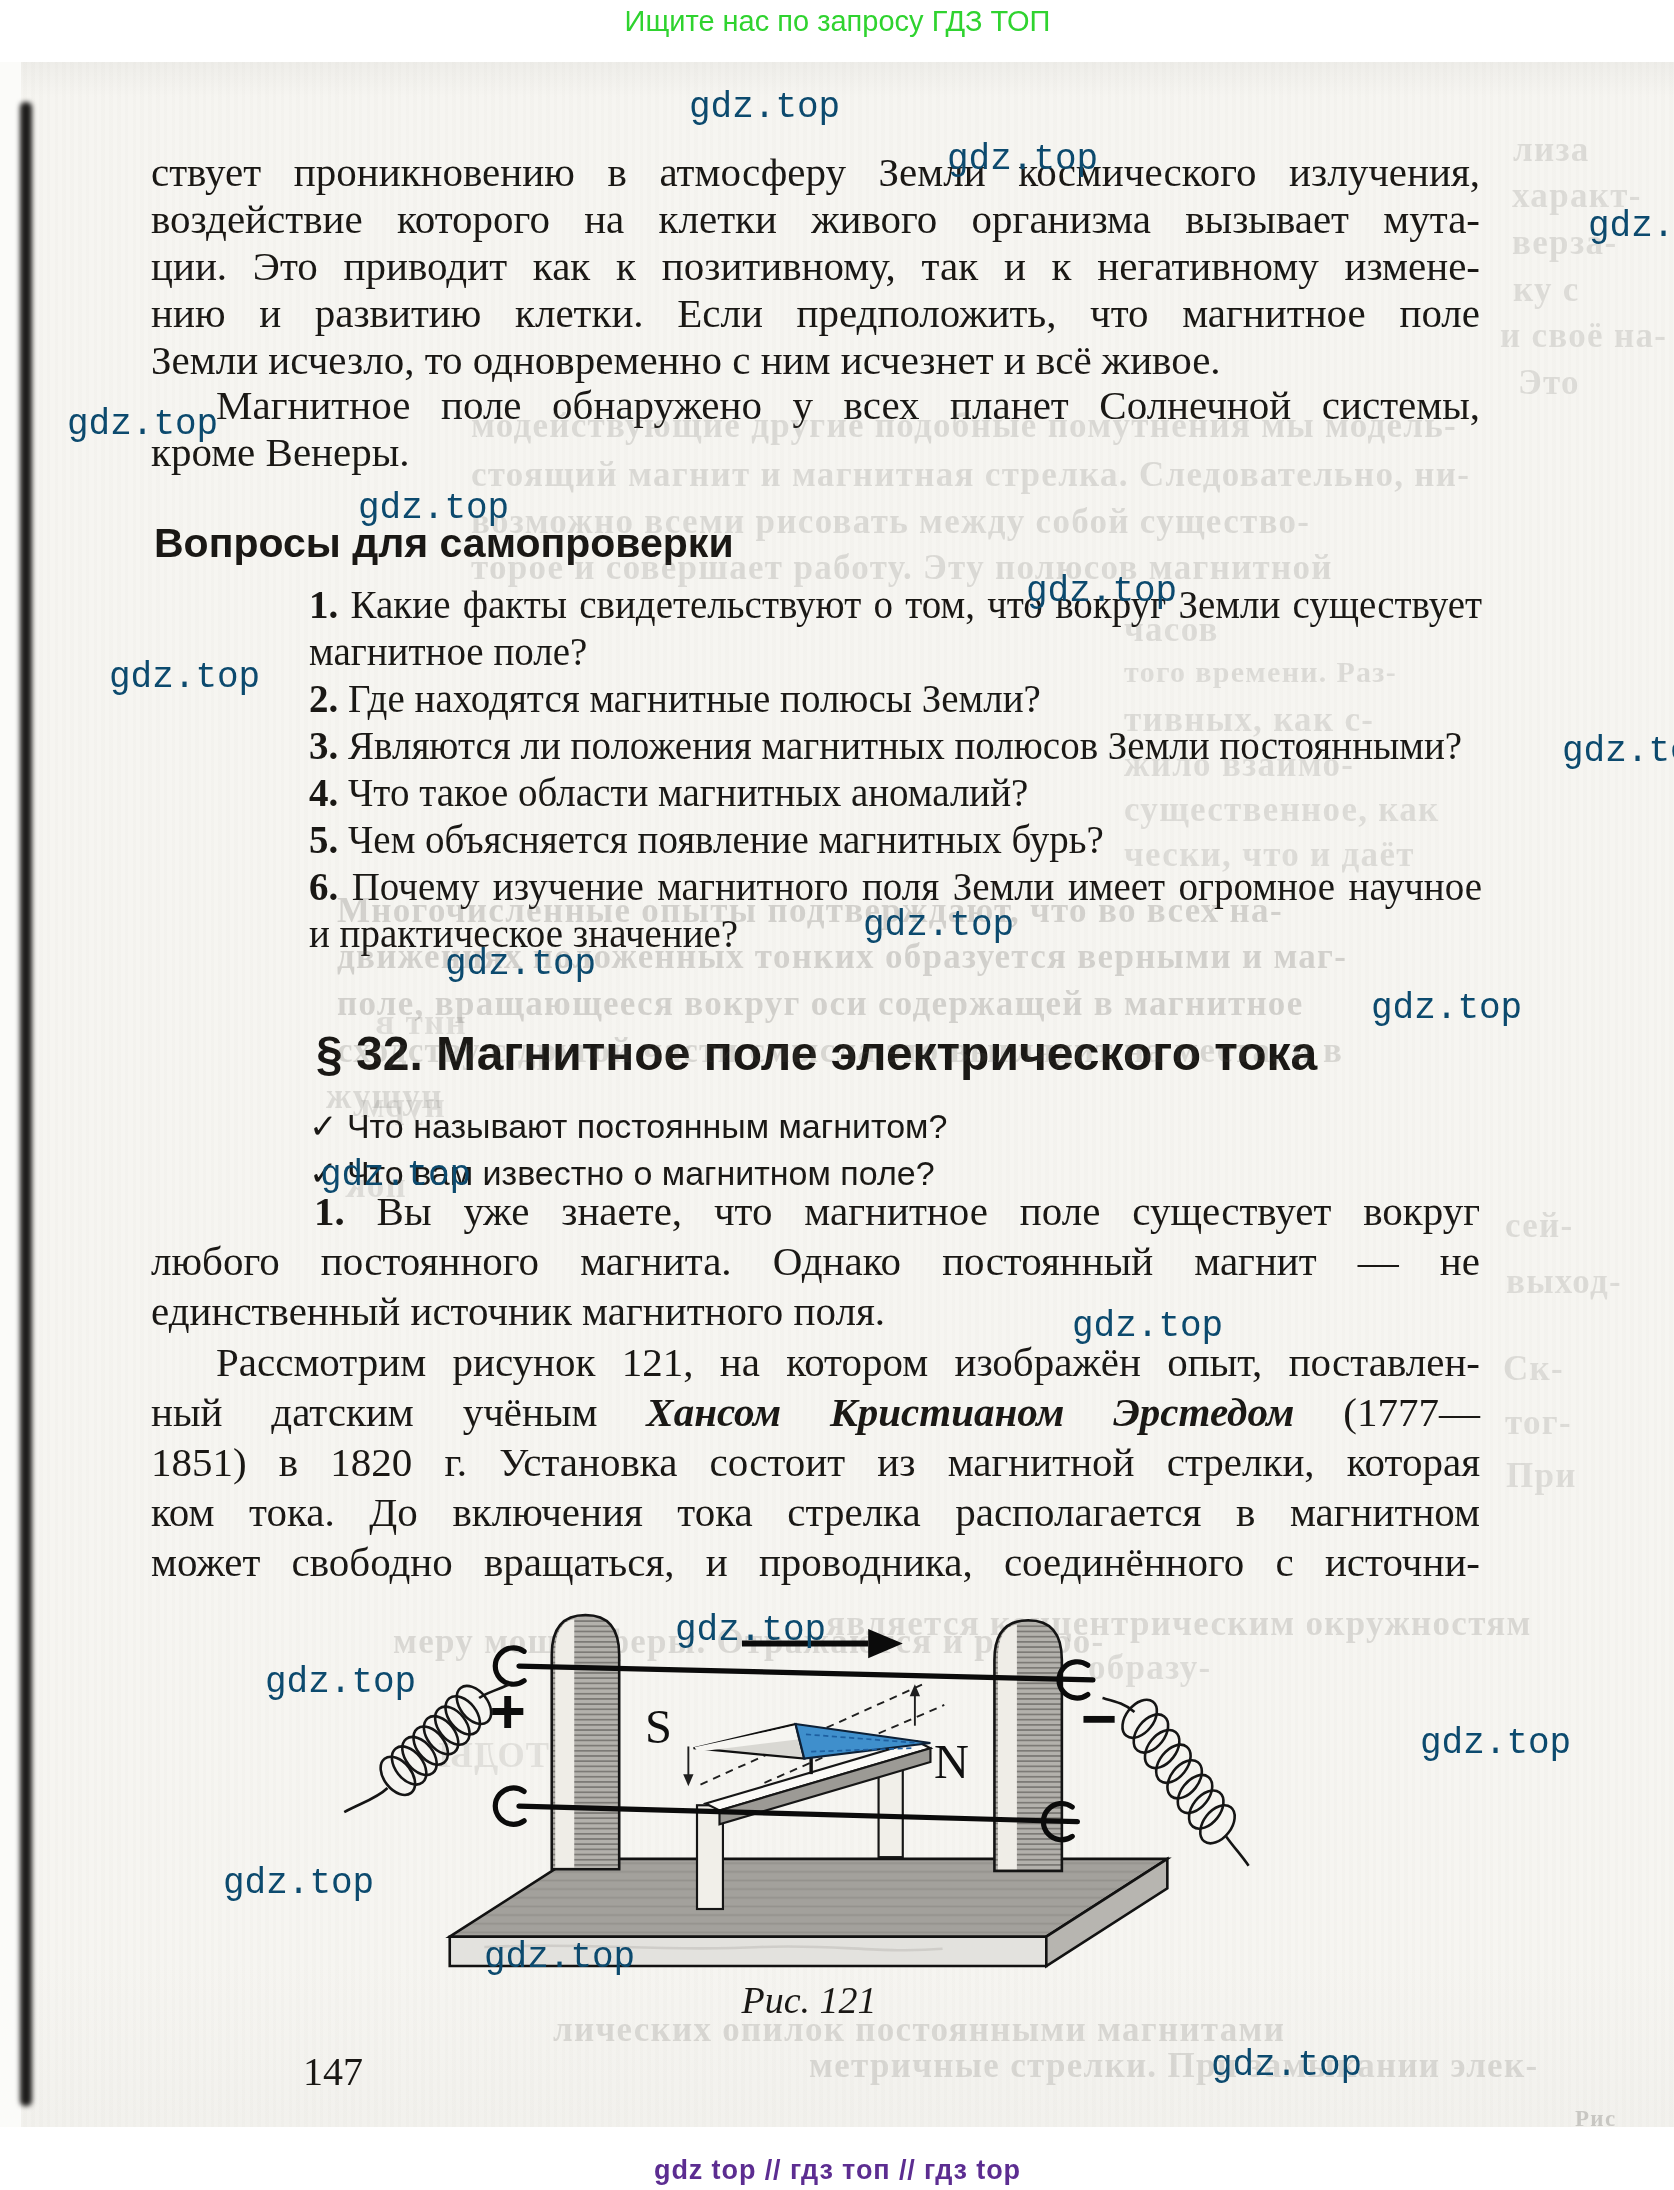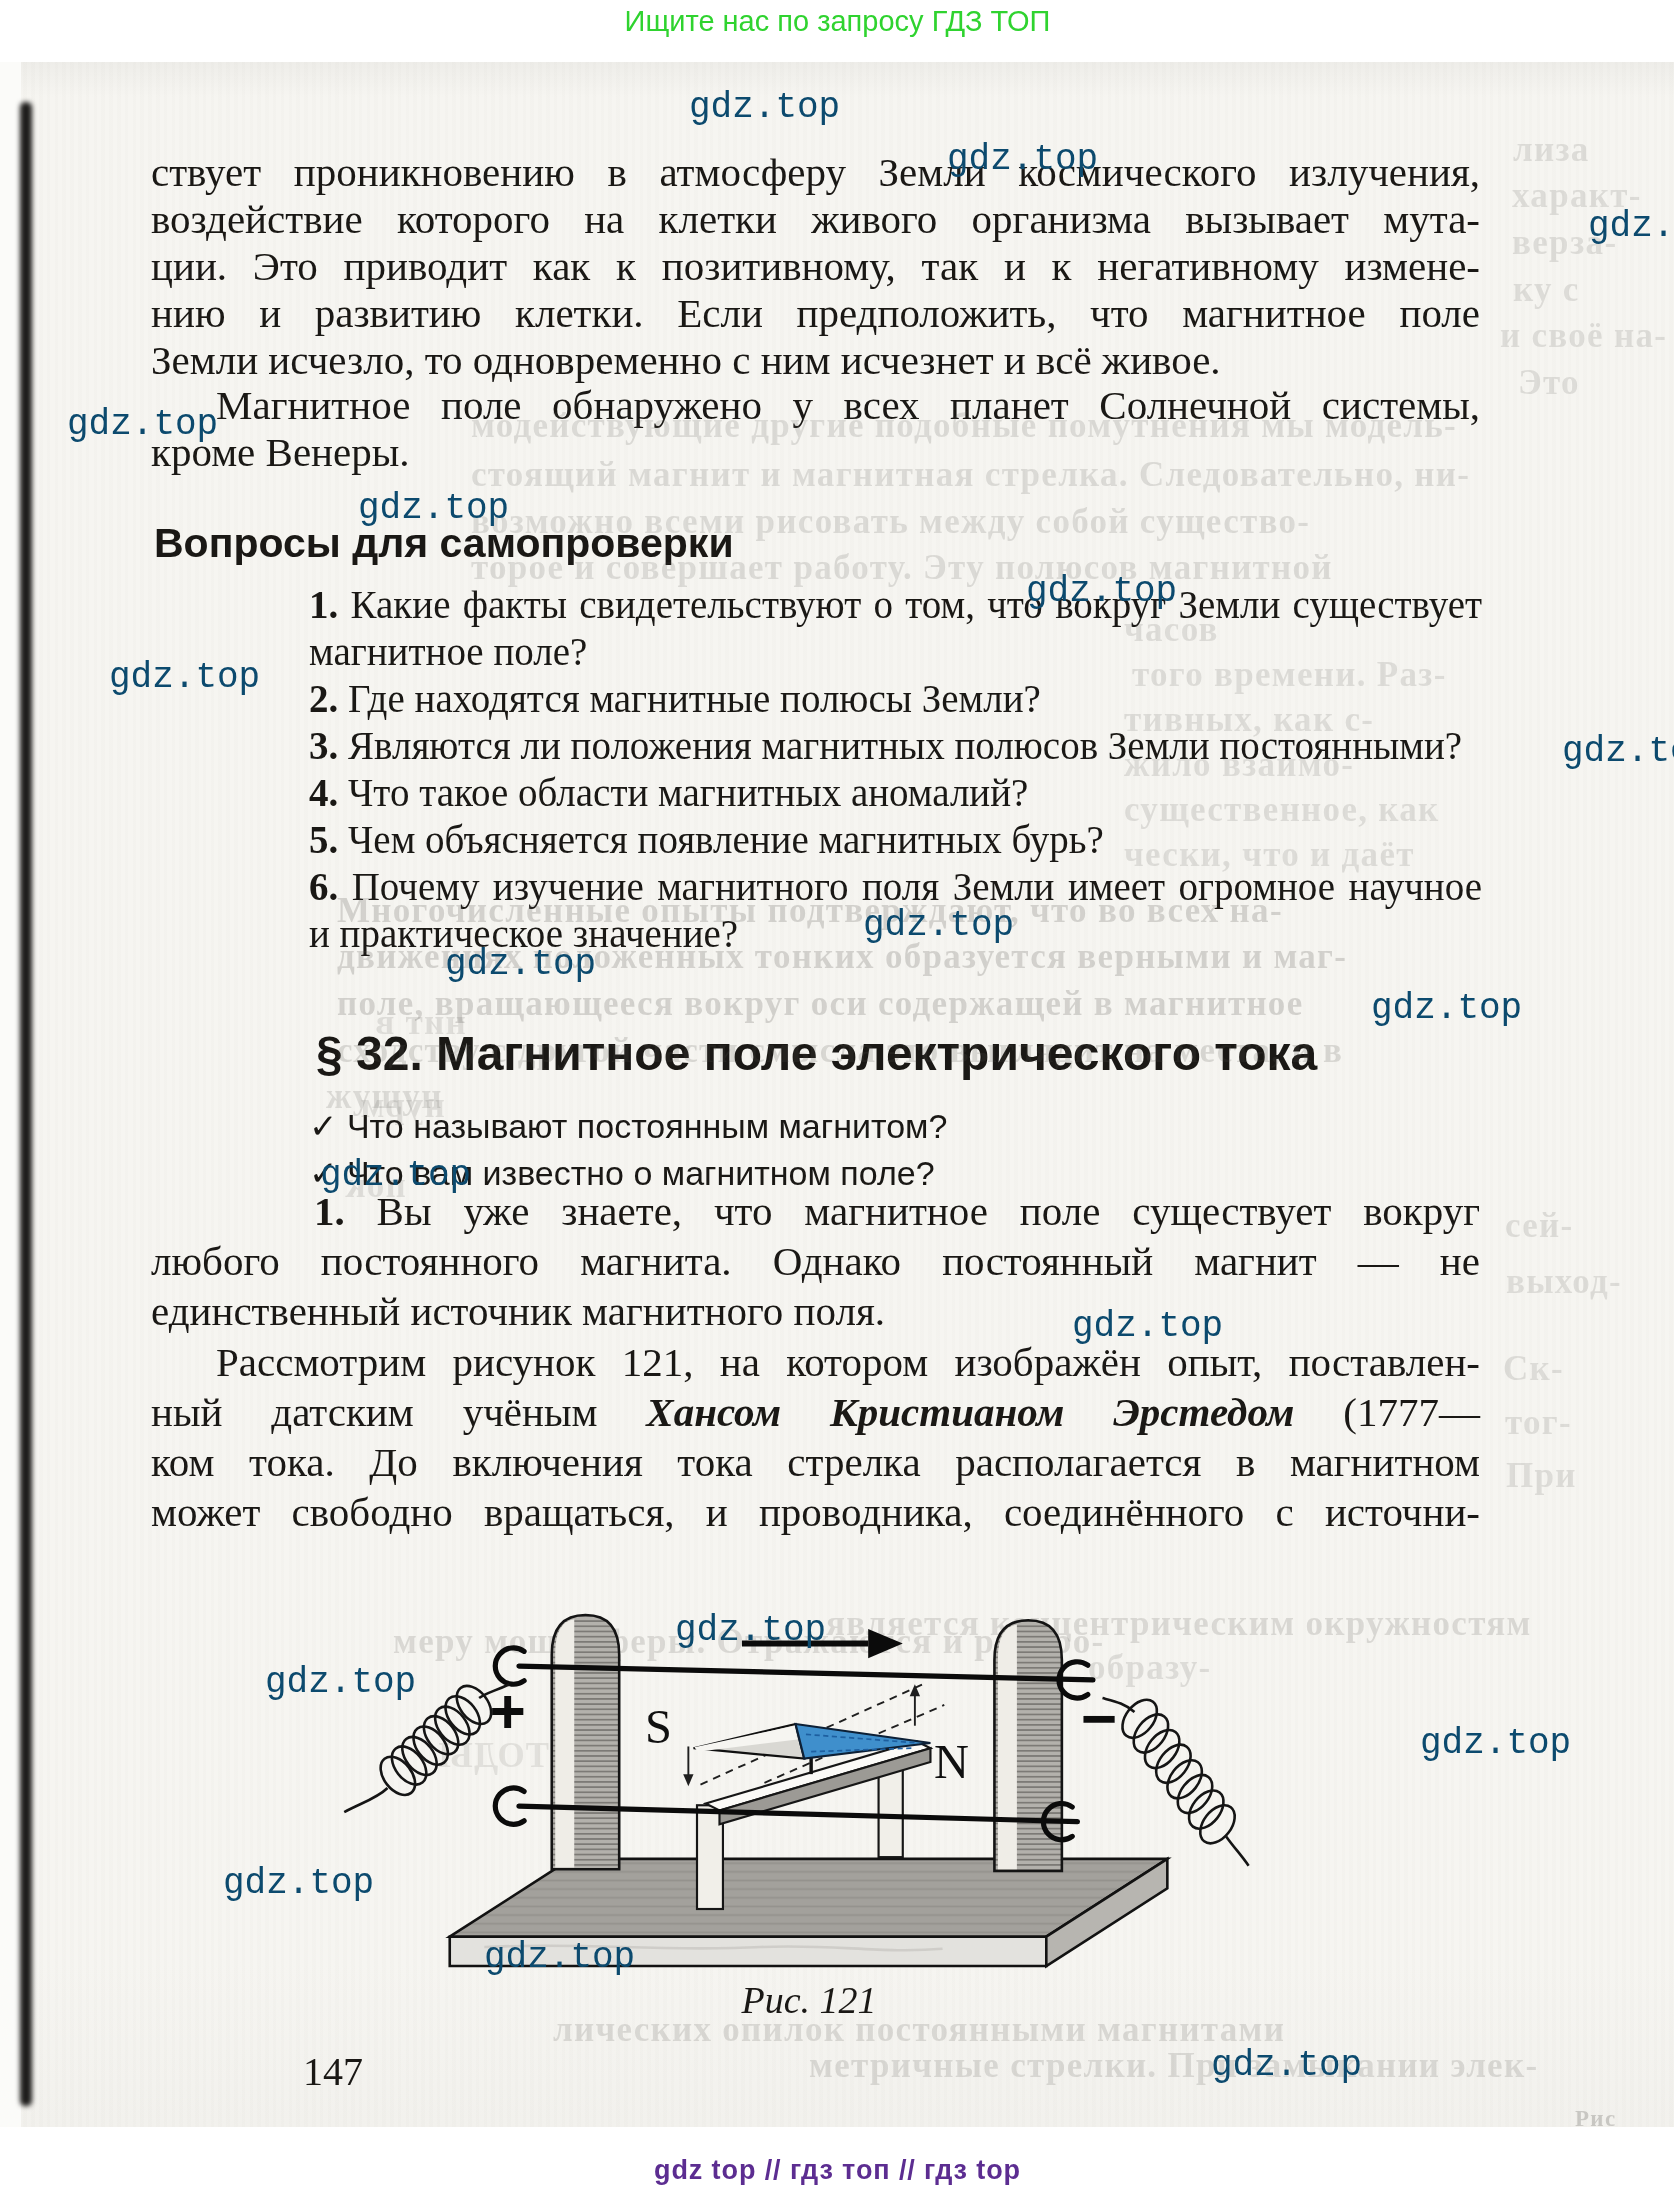--- a/index.html
+++ b/index.html
@@ -61,21 +61,21 @@
     <span class="bl" style="left: 1512px; top: 176px; font-size: 35px; opacity: 0.15;">характ-</span>
     <span class="bl" style="left: 1512px; top: 223px; font-size: 35px; opacity: 0.15;">верза-</span>
     <span class="bl" style="left: 1513px; top: 270px; font-size: 35px; opacity: 0.15;">ку с</span>
     <span class="bl" style="left: 1500px; top: 316px; font-size: 35px; opacity: 0.15;">и своё на-</span>
     <span class="bl" style="left: 1518px; top: 363px; font-size: 35px; opacity: 0.15;">Это</span>
     <span class="bl" style="left: 471px; top: 406px; font-size: 35px; opacity: 0.16;">модействующие другие подобные помутнения мы модель-</span>
     <span class="bl" style="left: 471px; top: 455px; font-size: 35px; opacity: 0.16;">стоящий магнит и магнитная стрелка. Следовательно, ни-</span>
     <span class="bl" style="left: 471px; top: 502px; font-size: 35px; opacity: 0.16;">возможно всеми рисовать между собой существо-</span>
     <span class="bl" style="left: 471px; top: 548px; font-size: 35px; opacity: 0.16;">торое и совершает работу. Эту полюсов магнитной</span>
     <span class="bl" style="left: 1124px; top: 610px; font-size: 35px; opacity: 0.15;">часов</span>
-    <span class="bl" style="left: 1124px; top: 655px; font-size: 35px; opacity: 0.15; margin-left: 8px;">того времени. Раз-</span>
+    <span class="bl" style="left: 1124px; top: 655px; font-size: 30px; opacity: 0.15;">того времени. Раз-</span>
     <span class="bl" style="left: 1124px; top: 700px; font-size: 35px; opacity: 0.15;">тивных, как с-</span>
     <span class="bl" style="left: 1124px; top: 745px; font-size: 35px; opacity: 0.15;">жило взаимо-</span>
     <span class="bl" style="left: 1124px; top: 790px; font-size: 35px; opacity: 0.15;">существенное, как</span>
     <span class="bl" style="left: 1124px; top: 835px; font-size: 35px; opacity: 0.15;">чески, что и даёт</span>
     <span class="bl" style="left: 337px; top: 891px; font-size: 35px; opacity: 0.21;">Многочисленные опыты подтверждают, что во всех на-</span>
     <span class="bl" style="left: 337px; top: 937px; font-size: 35px; opacity: 0.21;">движениях положенных тонких образуется верными и маг-</span>
     <span class="bl" style="left: 337px; top: 984px; font-size: 35px; opacity: 0.21;">поле, вращающееся вокруг оси содержащей в магнитное</span>
     <span class="bl" style="left: 337px; top: 1031px; font-size: 35px; opacity: 0.18;">сходству с другой части смысла это выглядит на места, и в</span>
     <span class="bl" style="left: 326px; top: 1077px; font-size: 35px; opacity: 0.16;">жущун</span>
     <span class="bl m" style="left: 374px; top: 1003px; font-size: 35px; opacity: 0.14;">нит в</span>
@@ -127,20 +127,21 @@
       <div class="ln" style="height: 47px; line-height: 47px;"><span class="check">✓</span><span> Что вам известно о магнитном поле?</span></div>
     </div>
     <div class="tb" style="left: 151px; top: 1186px; width: 1329px; font-size: 41px;">
       <div class="ln j" style="height: 50px; line-height: 50px; padding-left: 163px;"><span class="b">1.</span><span> Вы уже знаете, что магнитное поле существует вокруг</span></div>
       <div class="ln j" style="height: 50px; line-height: 50px;"><span>любого постоянного магнита. Однако постоянный магнит — не</span></div>
       <div class="ln" style="height: 50px; line-height: 50px;"><span>единственный источник магнитного поля.</span></div>
     </div>
     <div class="tb" style="left: 151px; top: 1337px; width: 1329px; font-size: 41px;">
       <div class="ln j" style="height: 50px; line-height: 50px; padding-left: 65px;"><span>Рассмотрим рисунок 121, на котором изображён опыт, поставлен-</span></div>
       <div class="ln j" style="height: 50px; line-height: 50px;"><span>ный датским учёным </span><span class="bi">Хансом Кристианом Эрстедом</span><span> (1777—</span></div>
+      <div class="ln j" style="height: 50px; line-height: 50px;"><span>1851) в 1820 г. Установка состоит из магнитной стрелки, которая</span></div>
       <div class="ln j" style="height: 50px; line-height: 50px;"><span>ком тока. До включения тока стрелка располагается в магнитном</span></div>
       <div class="ln j" style="height: 50px; line-height: 50px;"><span>может свободно вращаться, и проводника, соединённого с источни-</span></div>
     </div>
   </div>
 <div id="wm-layer">
     <span class="wm" style="left: 689px; top: 87px;">gdz.top</span>
     <span class="wm" style="left: 947px; top: 139px;">gdz.top</span>
     <span class="wm" style="left: 1588px; top: 206px;">gdz.top</span>
     <span class="wm" style="left: 67px; top: 404px;">gdz.top</span>
     <span class="wm" style="left: 358px; top: 488px;">gdz.top</span>

